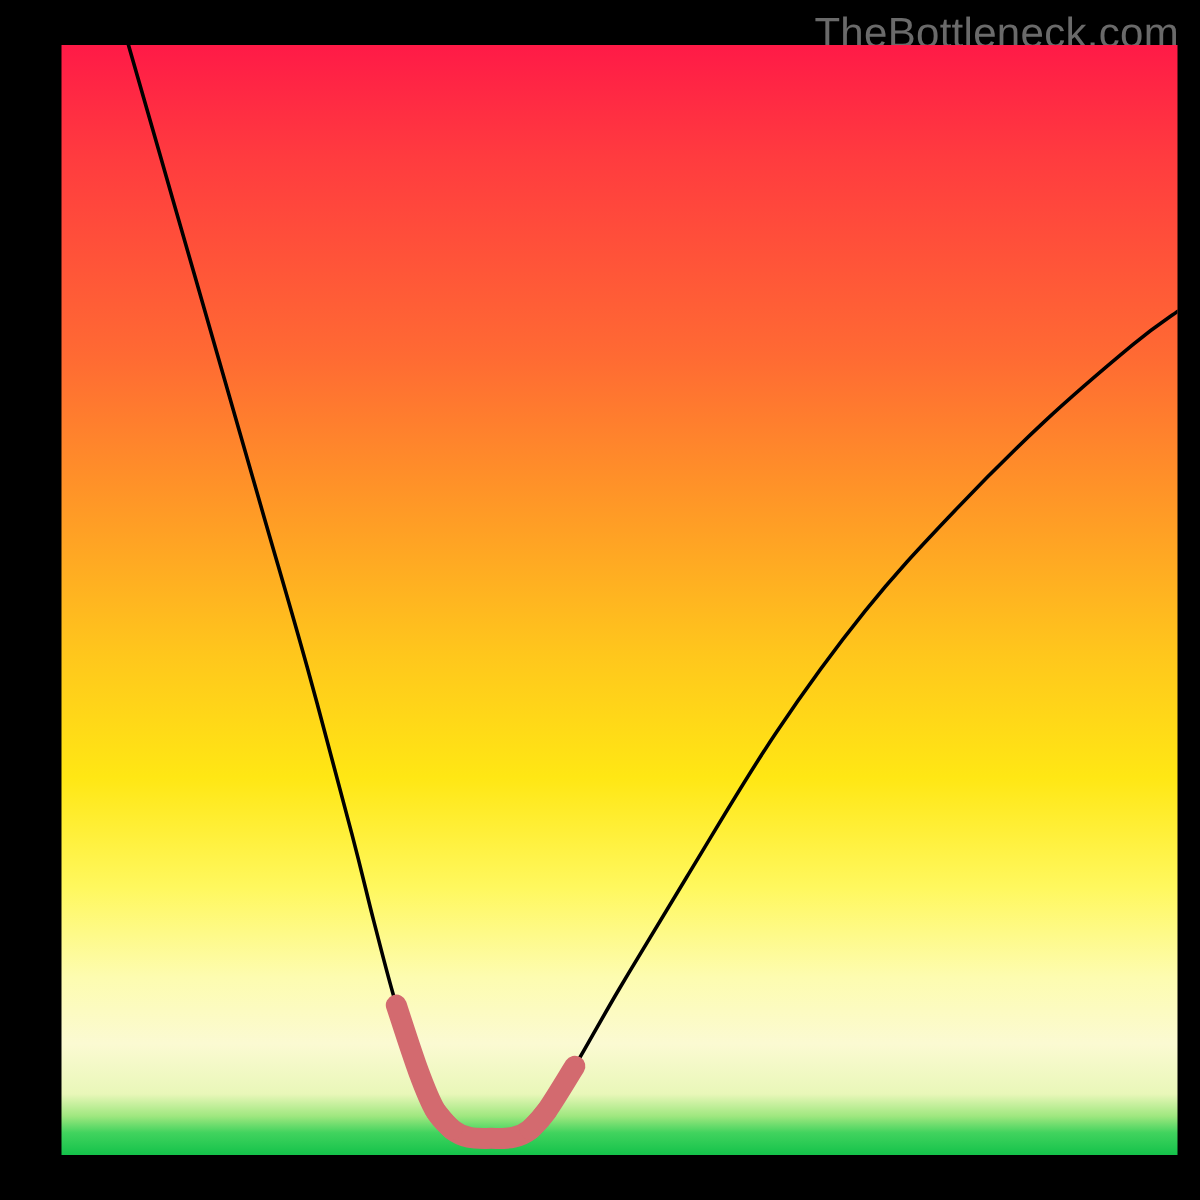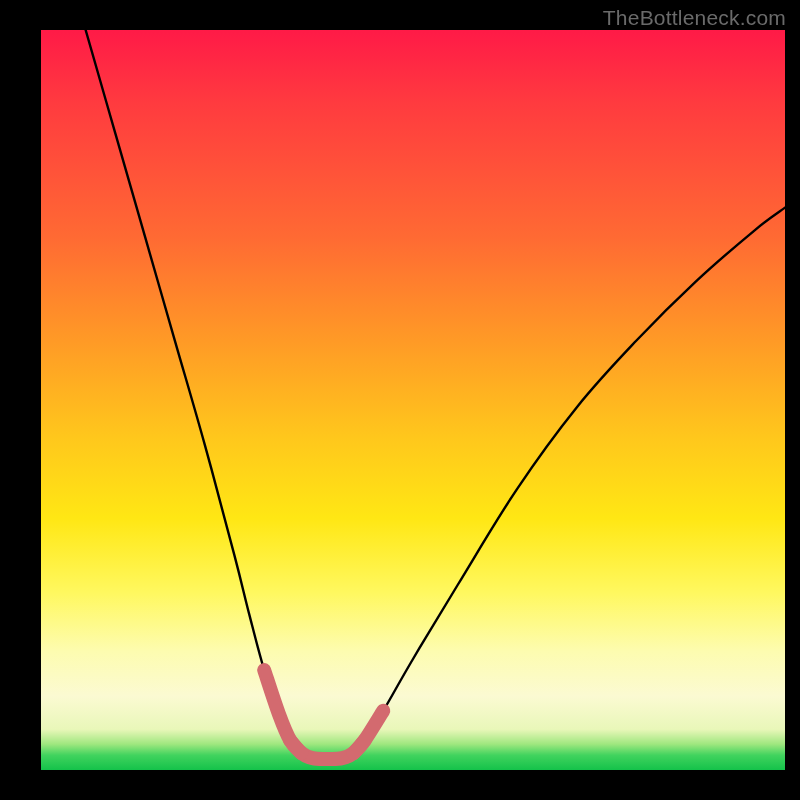--- a/index.html
+++ b/index.html
@@ -41,21 +41,21 @@
       #9fe77f 96.5%,
       #41d35e 98%,
       #14c24a 100%
     );
   }
   .watermark {
     position: absolute;
     top: 6px;
     right: 14px;
     color: #6a6a6a;
-    font-size: 21px;
+    font-size: 28px;
     letter-spacing: 0.2px;
     font-weight: 400;
   }
   svg.curves {
     position: absolute;
     left: 0;
     top: 0;
     width: 744px;
     height: 740px;
   }

